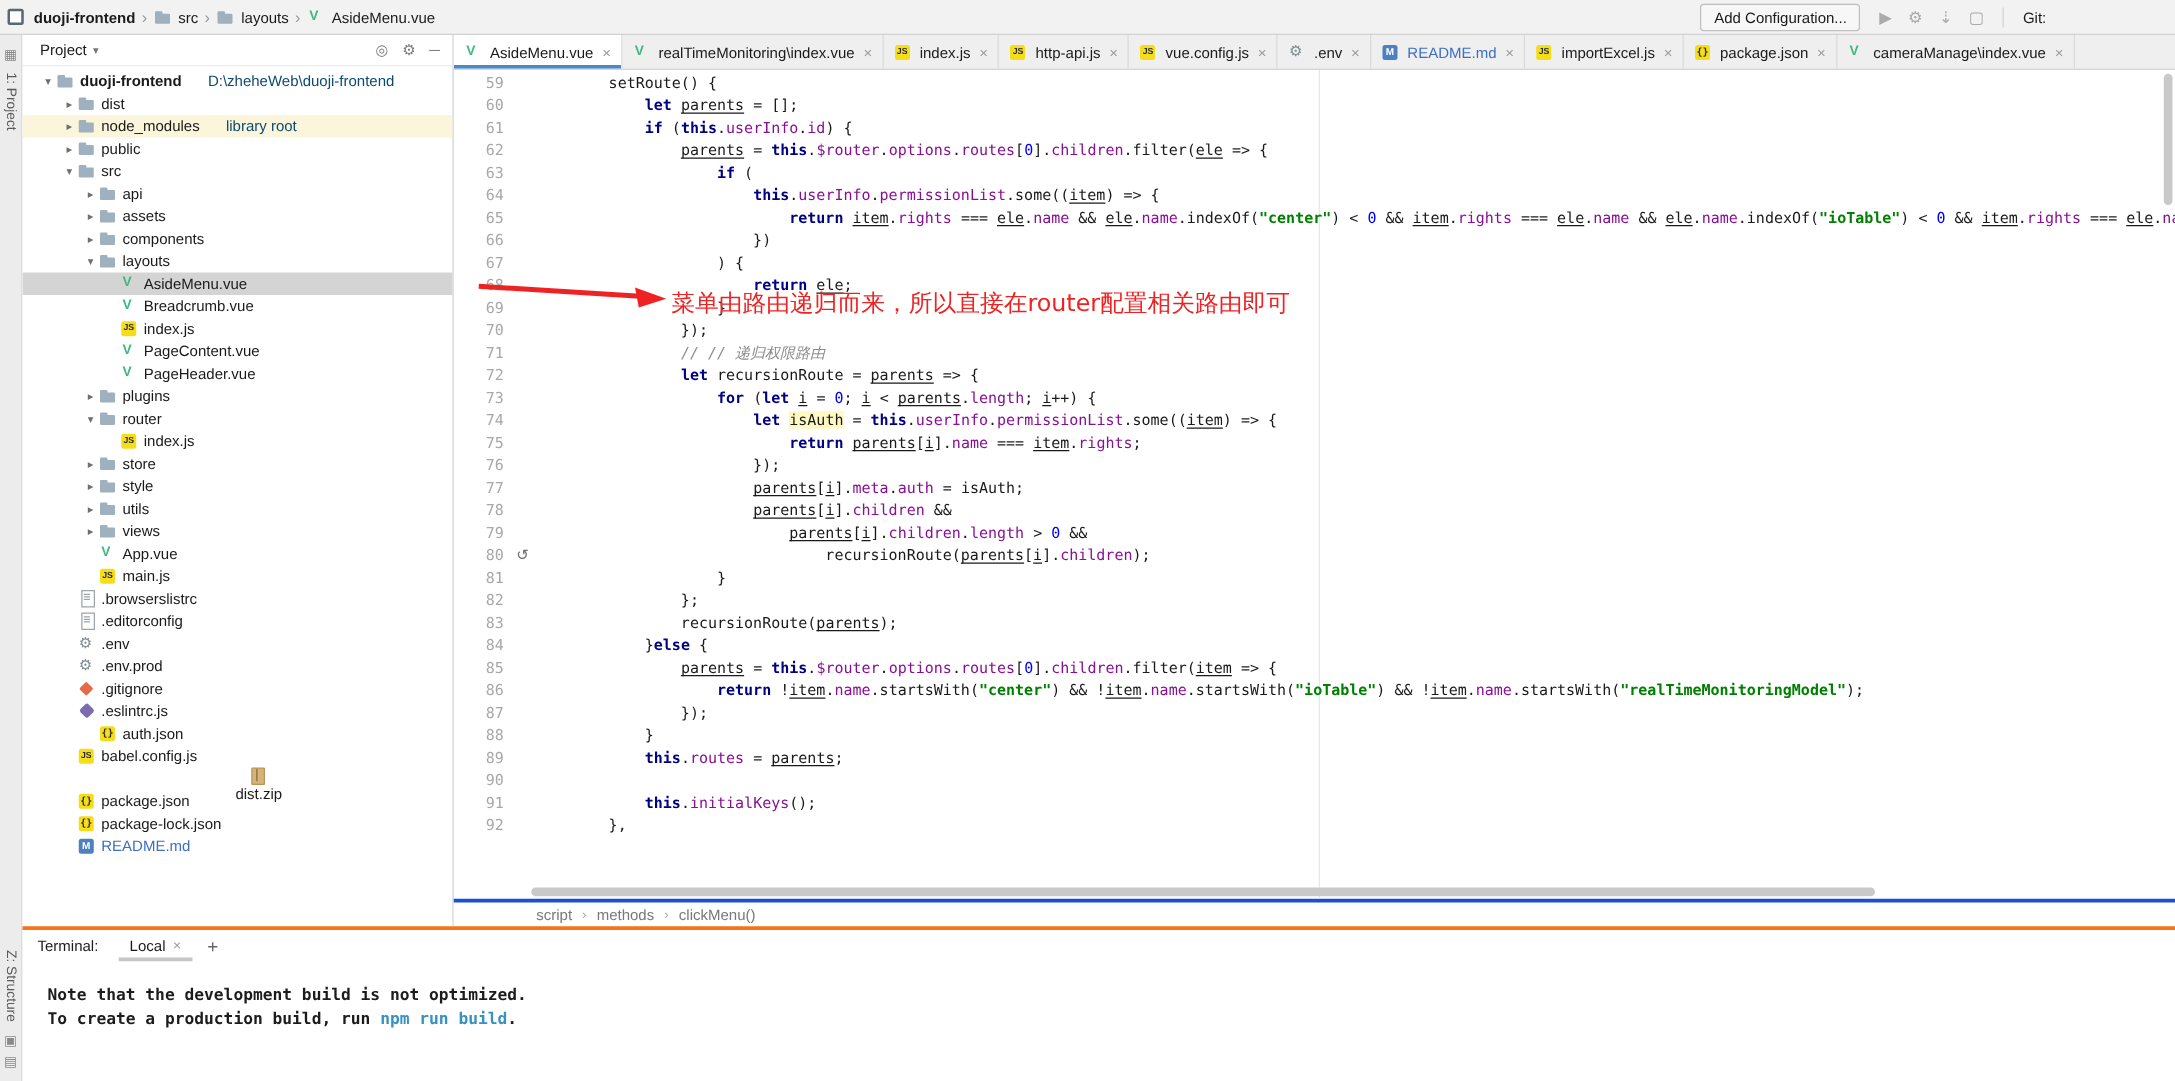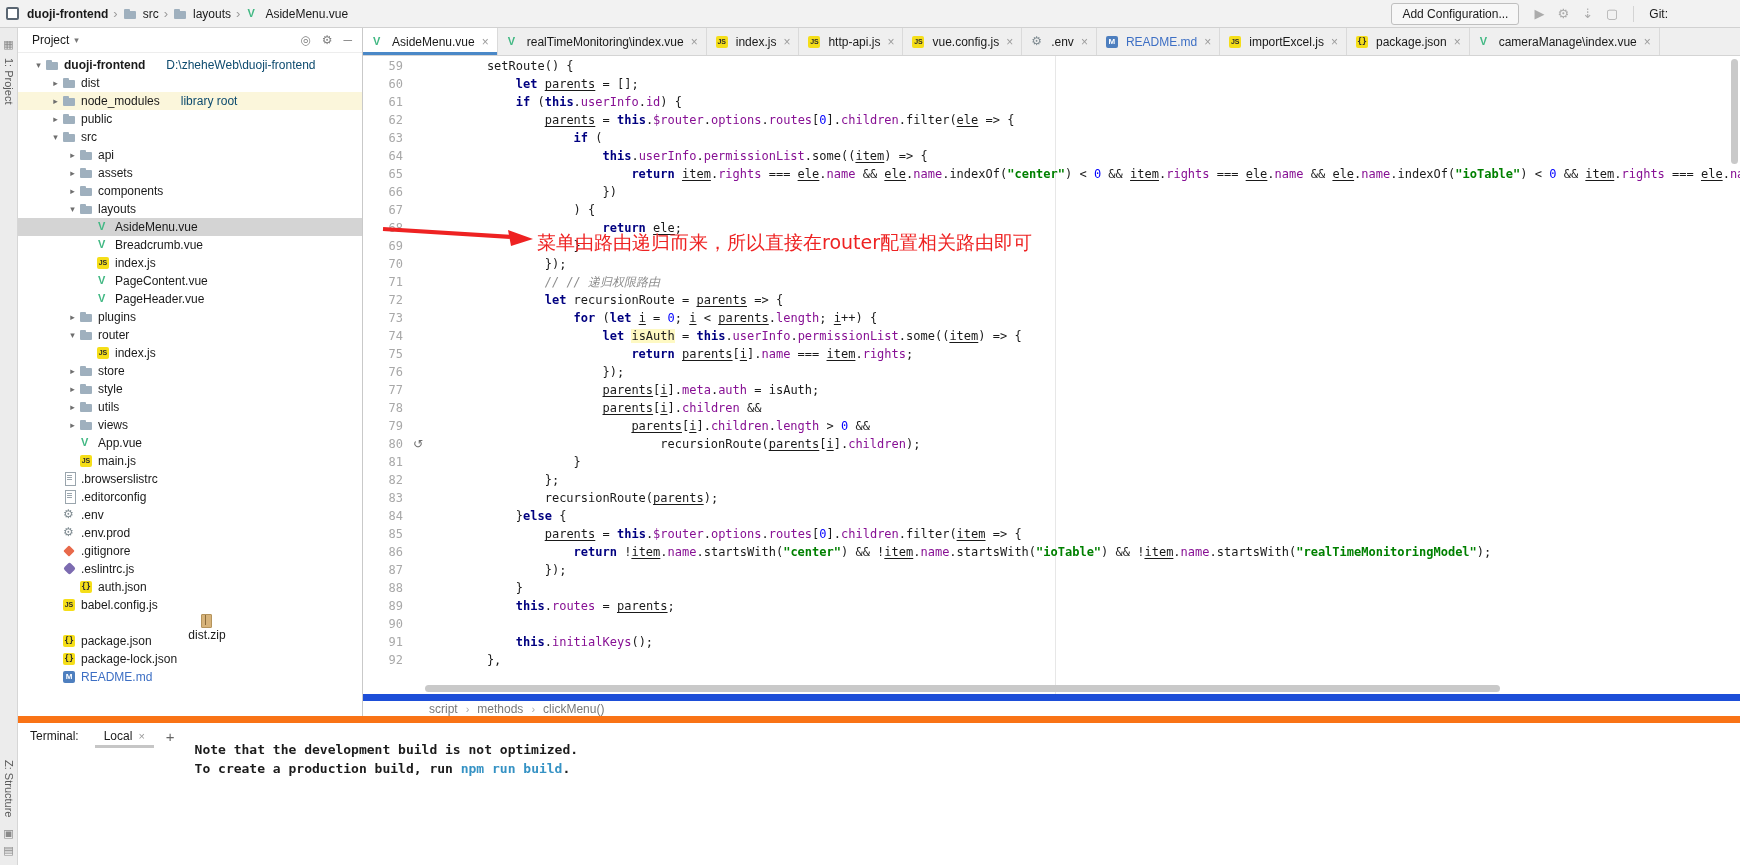--- a/index.html
+++ b/index.html
@@ -8,21 +8,21 @@
 .app{position:relative;width:1740px;height:865px;display:flex;flex-direction:column}
 
 
 .titlebar{height:28px;flex:none;background:#F2F2F2;border-bottom:1px solid #D1D1D1;
   display:flex;align-items:center;padding-left:6px}
 .ide-icon{width:13px;height:13px;border:2px solid #5a6672;border-radius:2px;background:#fff;margin-right:8px;flex:none}
 .tb-crumbs{display:flex;align-items:center}
 .tb-crumb{display:flex;align-items:center;gap:4px;cursor:default}
 .tb-crumb .bold{font-weight:bold}
 .tb-sep{color:#9a9a9a;margin:0 5px;font-size:13px}
-.tb-right{margin-left:auto;display:flex;align-items:center;gap:15px;margin-right:72px}
+.tb-right{margin-left:auto;display:flex;align-items:center;gap:15px;margin-right:103px}
 .add-config{border:1px solid #BFBFBF;border-radius:3px;background:#F7F7F7;padding:3px 10px;font-size:12px;color:#1a1a1a}
 .tb-icon{color:#ABABAB;font-size:13px;line-height:1}
 .tb-divider{width:1px;height:16px;background:#D4D4D4}
 .git-label{color:#1a1a1a}
 
 
 .body-row{flex:1;display:flex;min-height:0}
 .tool-strip{width:18px;flex:none;background:#ECECEC;border-right:1px solid #D6D6D6;
   display:flex;flex-direction:column;align-items:center;padding-top:8px}
 .strip-icon{color:#8a8a8a;font-size:11px;line-height:1;margin:3px 0}
@@ -81,26 +81,26 @@
 .ctext{white-space:pre;flex:none}
 .tk-k{color:#000080;font-weight:bold}
 .tk-s{color:#008000;font-weight:bold}
 .tk-n{color:#0000FF}
 .tk-c{color:#8C8C8C;font-style:italic;font-family:"DejaVu Sans Mono",monospace,sans-serif}
 .tk-f{color:#871094}
 .tk-u{text-decoration:underline;text-underline-offset:2px}
 .tk-hl{background:#fef9c3}
 .hscroll{position:absolute;left:62px;bottom:2px;width:1075px;height:7px;background:#C9C9C9;border-radius:4px}
 .vscroll{position:absolute;right:2px;top:3px;width:7px;height:105px;background:#C9C9C9;border-radius:4px}
-.crumbs{height:22px;flex:none;display:flex;align-items:center;padding-left:66px;color:#787878;border-top:7px solid #1d4ed8;background:#fff}
+.crumbs{height:22px;flex:none;display:flex;align-items:center;padding-left:66px;color:#787878;border-top:3px solid #1d4ed8;background:#fff}
 .crumb-sep{margin:0 8px;color:#AAA;font-size:11px}
 .crumb-item{cursor:default}
 
 
-.terminal{height:149px;flex:none;border-top:7px solid #f97316;background:#fff;display:flex;flex-direction:row}
+.terminal{height:124px;flex:none;border-top:3px solid #f97316;background:#fff;display:flex;flex-direction:column}
 .term-header{height:26px;flex:none;display:flex;align-items:center;padding-left:12px}
 .term-tab{display:flex;align-items:center;gap:6px;padding:4px 9px 2px;border-bottom:3px solid #C6C6C6;margin-left:16px;cursor:default}
 .term-tab .close{color:#999;font-size:11px}
 .term-plus{color:#666;font-size:15px;margin-left:12px;cursor:default}
 .term-body{flex:1;padding:17px 0 0 20px;font-family:"DejaVu Sans Mono",monospace;font-size:13px;line-height:19px;font-weight:bold;color:#1c1c1c}
 .term-line{white-space:pre}
 .term-cmd{color:#3592C4}
 
 
 .annotation-arrow{position:absolute;left:0;top:0;pointer-events:none;z-index:40}

